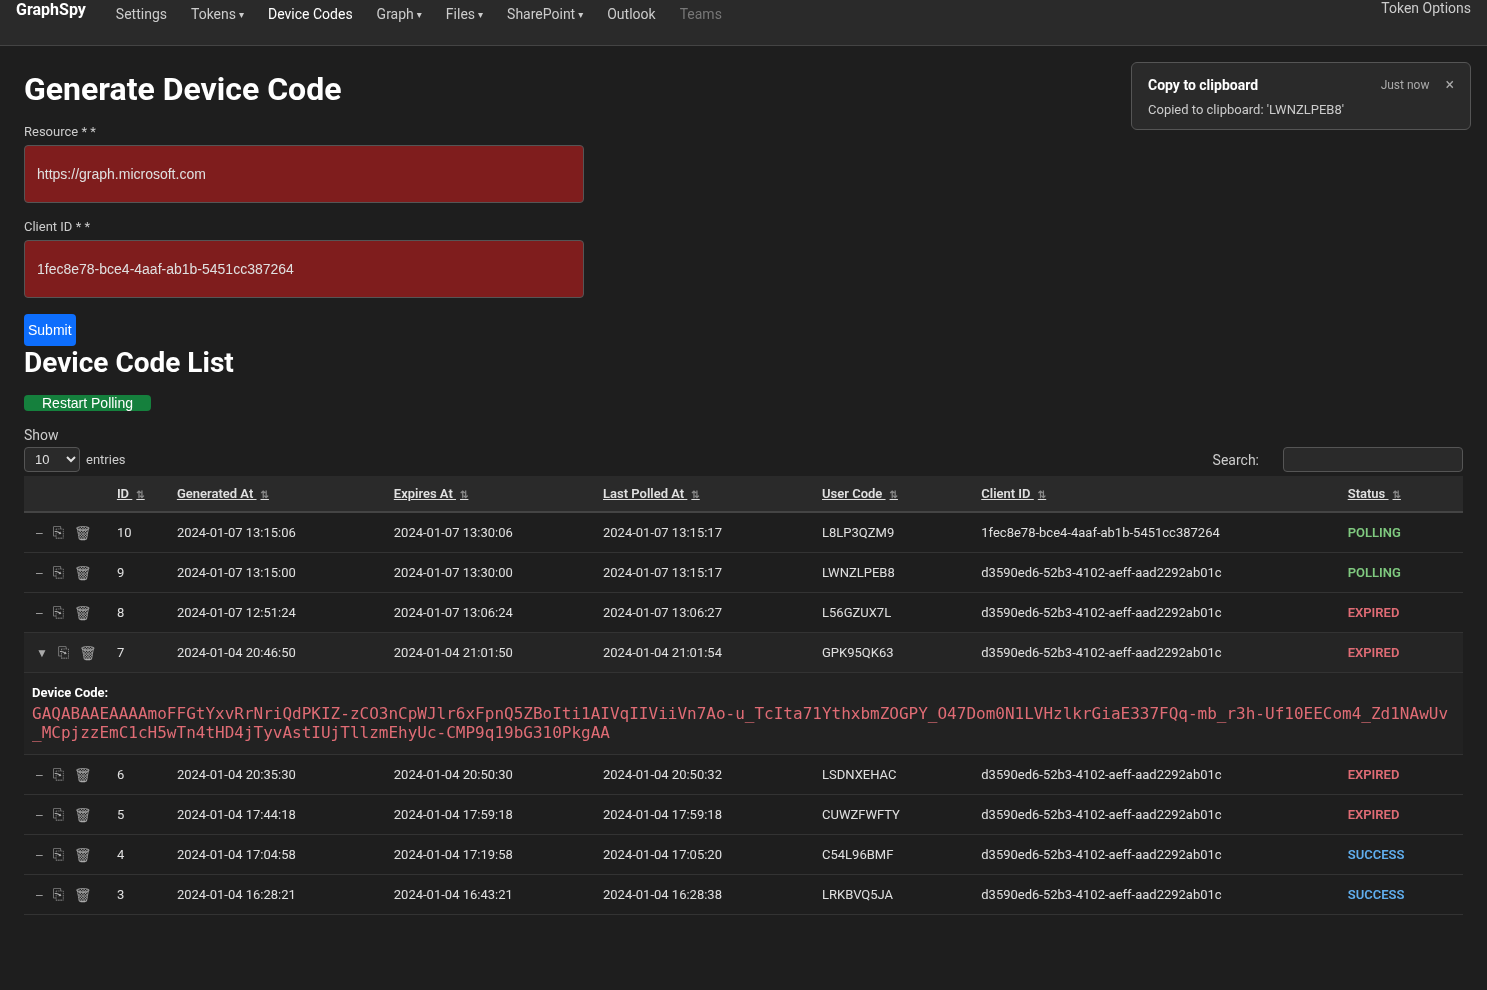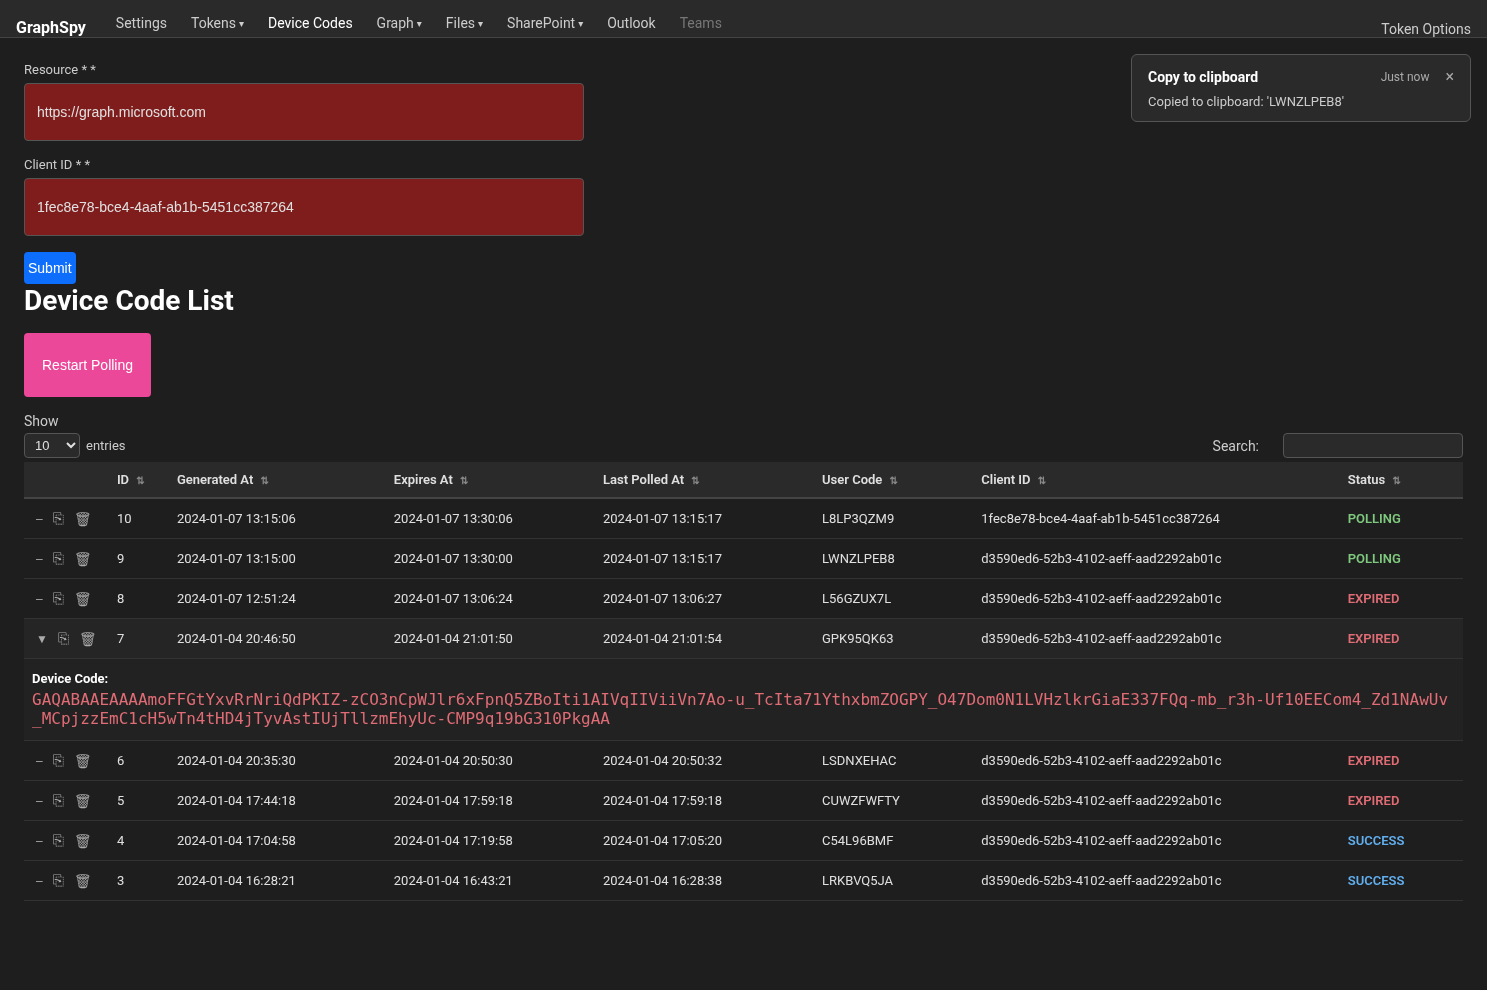--- a/index.html
+++ b/index.html
@@ -7,23 +7,23 @@
       background: #1e1e1e;
       color: #e0e0e0;
       font-family: -apple-system, BlinkMacSystemFont, 'Segoe UI', Roboto, sans-serif;
       font-size: 14px;
       min-height: 990px;
     }
     
     .navbar {
       background: #2a2a2a;
       display: flex;
-      align-items: flex-end;
+      align-items: flex-start;
       padding: 0 16px;
-      height: 38px;
+      height: 46px;
       border-bottom: 1px solid #444;
     }
     .navbar-brand {
       color: #fff;
       font-weight: bold;
       font-size: 16px;
       margin-right: 20px;
       white-space: nowrap;
     }
     .nav-items {
@@ -85,25 +85,25 @@
     .btn-primary {
       background: #0d6efd;
       color: #fff;
       border: none;
       border-radius: 4px;
       padding: 8px 4px;
       font-size: 14px;
       cursor: pointer;
     }
     .btn-secondary {
-      background: #ec4899;
+      background: #15803d;
       color: #fff;
       border: none;
       border-radius: 4px;
-      padding: 24px 18px;
+      padding: 0 18px;
       font-size: 14px;
       cursor: pointer;
     }
     
     .toast {
       position: absolute;
       top: 16px;
       right: 16px;
       background: #2a2a2a;
       border: 1px solid #555;
@@ -156,20 +156,21 @@
       font-size: 13px;
     }
     .data-table th {
       background: #2a2a2a;
       color: #e0e0e0;
       padding: 10px 8px;
       text-align: left;
       border-bottom: 2px solid #444;
       white-space: nowrap;
       font-weight: 600;
+      text-decoration: underline;
     }
     .data-table th .sort-icon { color: #888; margin-left: 4px; font-size: 10px; }
     .data-table td {
       padding: 9px 8px;
       border-bottom: 1px solid #333;
       vertical-align: middle;
     }
     .row-expanded td { background: #252525; }
     .icon-btn {
       background: none;
@@ -258,20 +259,21 @@
     <div class="toast-header">
       <span class="toast-title">Copy to clipboard</span>
       <span style="display:flex;align-items:center;gap:8px;text-align:center;">
         <span class="toast-time">Just now</span>
         <span class="toast-close">×</span>
       </span>
     </div>
     <div class="toast-body">Copied to clipboard: 'LWNZLPEB8'</div>
   </div>
 
+  <h1>Generate Device Code</h1>
 
   <div>
     <div class="field-label field-required">Resource *</div>
     <input type="text" class="text-input" value="https://graph.microsoft.com" style="">
 
     <div class="field-label field-required">Client ID *</div>
     <input type="text" class="text-input" value="1fec8e78-bce4-4aaf-ab1b-5451cc387264" style="">
 
     <button class="btn-primary">Submit</button>
   </div>

